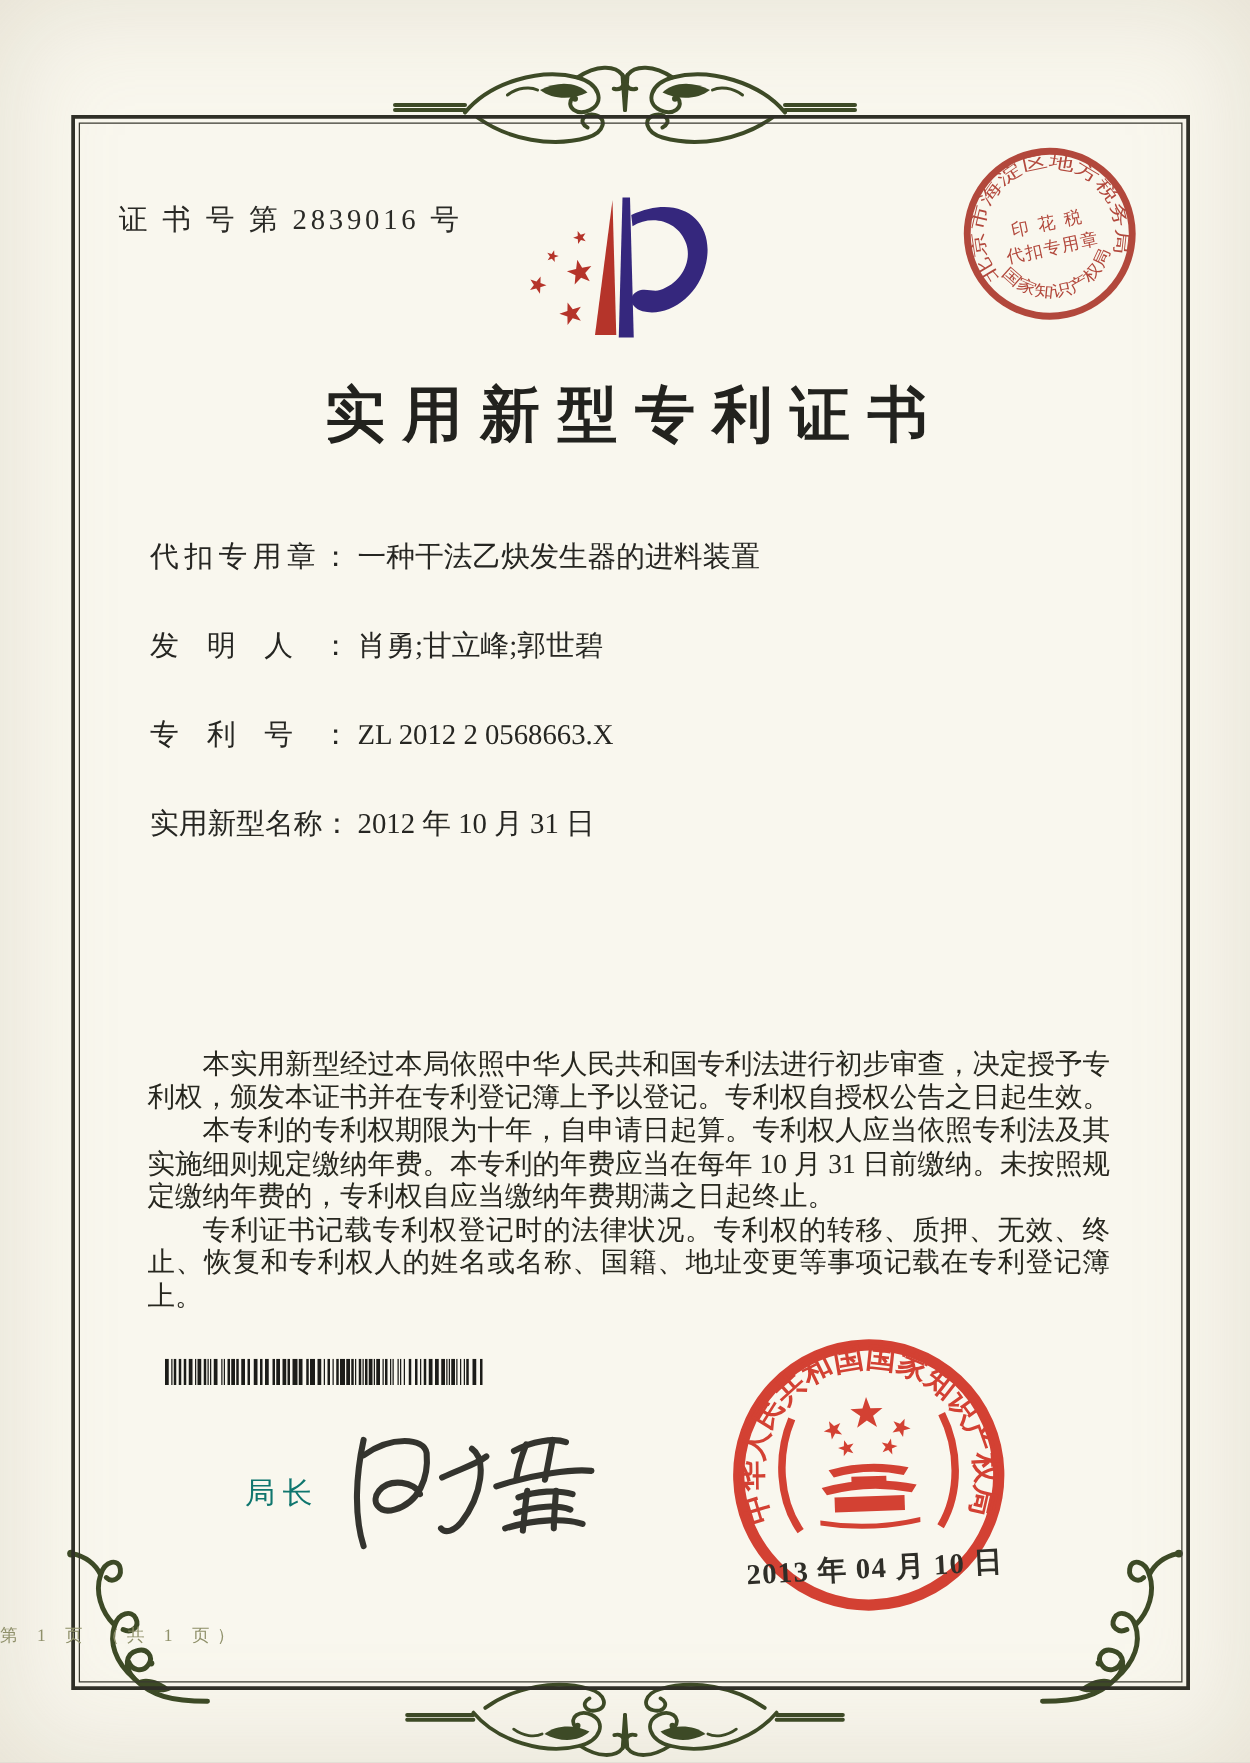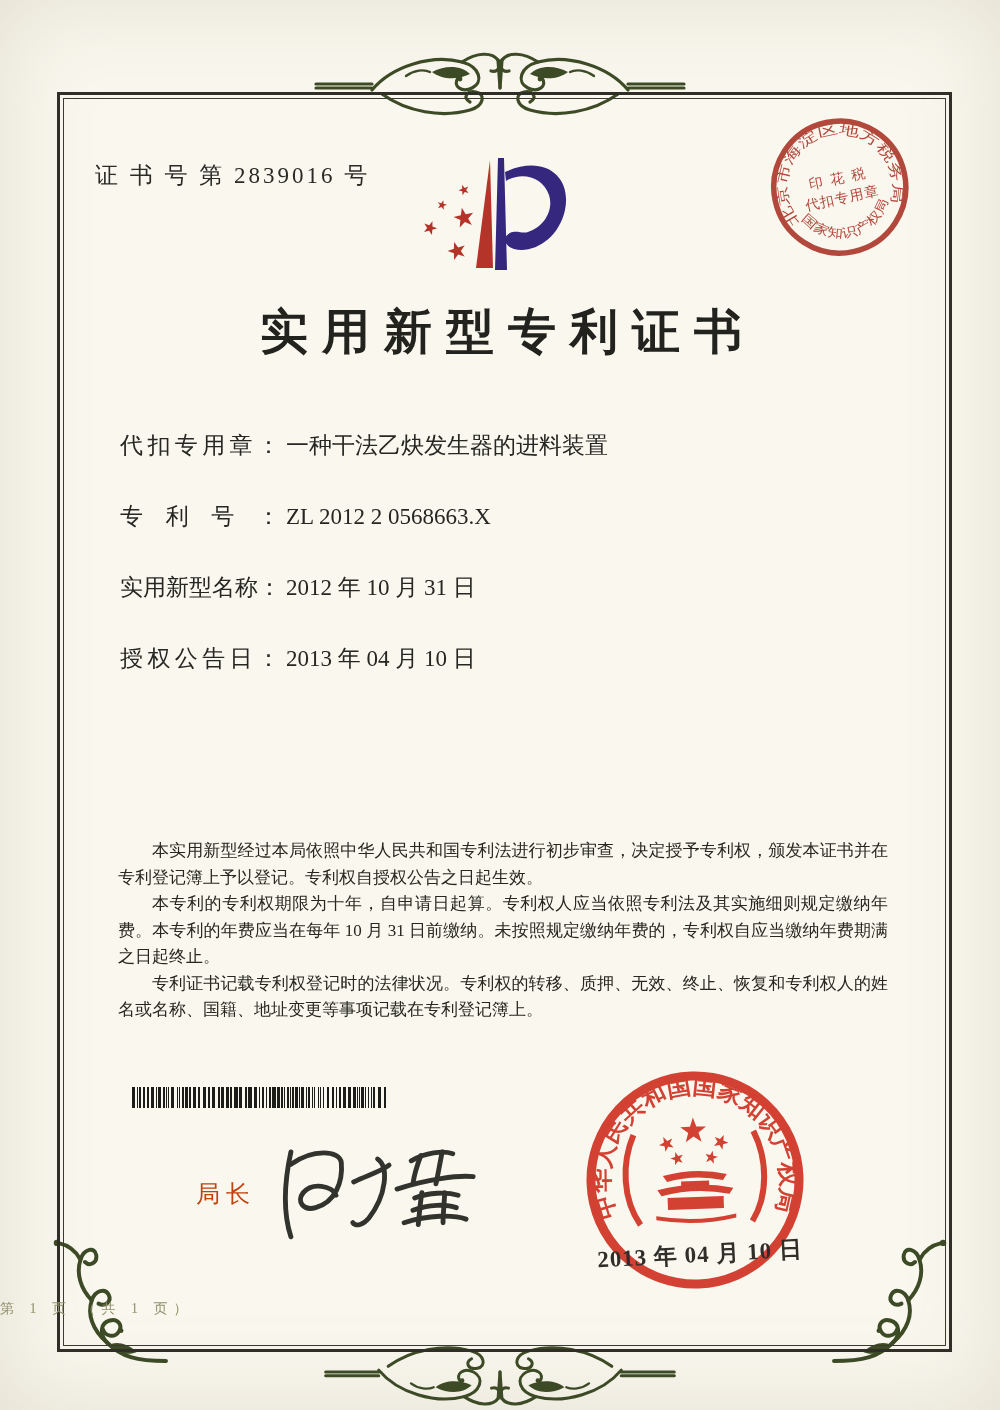--- a/index.html
+++ b/index.html
@@ -22,26 +22,26 @@
   
   .stamp{position:absolute;left:745px;top:93px;width:190px;height:190px;opacity:.85;mix-blend-mode:multiply;}
   
   .title{position:absolute;left:0;right:0;top:300px;text-align:center;font-size:48px;font-weight:bold;letter-spacing:14px;color:#22221e;padding-left:16px;}
   
   .fields{position:absolute;left:120px;top:410px;width:760px;}
   .field-row{height:71px;line-height:71px;font-size:23px;white-space:nowrap;}
   .field-label{display:inline-block;width:160px;text-align:justify;text-align-last:justify;vertical-align:top;}
   .field-value{padding-left:6px;margin-top:32px;}
   
-  .body-text{position:absolute;left:118px;top:838px;width:770px;font-size:17px;line-height:26.5px;text-align:justify;color:#27271f;}
+  .body-text{position:absolute;left:118px;top:838px;width:770px;font-size:22px;line-height:26.5px;text-align:justify;color:#27271f;}
   .body-text p{margin:0;text-indent:2em;}
   
   .barcode{position:absolute;left:132px;top:1087px;width:256px;height:21px;}
   
-  .signer-title{position:absolute;left:196px;top:1178px;font-size:24px;letter-spacing:6px;color:#c2410c;}
+  .signer-title{position:absolute;left:196px;top:1178px;font-size:24px;letter-spacing:6px;color:#0f766e;}
   .signature{position:absolute;left:258px;top:1136px;width:225px;height:115px;}
   
   .seal{position:absolute;left:575px;top:1055px;width:260px;height:260px;mix-blend-mode:multiply;}
   .seal-date{position:absolute;left:585px;top:1239px;width:230px;text-align:center;font-size:23px;letter-spacing:1px;color:#2f2e28;transform:rotate(-3deg);z-index:6;font-weight:bold;}
   
   .footer{position:absolute;left:0;right:0;top:1300px;text-align:left;font-size:14px;letter-spacing:6px;color:#8f906a;}
   svg text{font-family:"Liberation Serif","DejaVu Serif",serif;}
 </style>
 </head>
 <body>
@@ -126,27 +126,27 @@
     </g>
   </svg>
 
   <div class="title">实用新型专利证书</div>
 
   <div class="fields">
     <div class="field-row">
       <span class="field-label">代扣专用章：</span><span class="field-value">一种干法乙炔发生器的进料装置</span>
     </div>
     <div class="field-row">
+      <span class="field-label">发明人：</span><span class="field-value">肖勇;甘立峰;郭世碧</span>
+    </div>
+    <div class="field-row">
       <span class="field-label">专利号：</span><span class="field-value">ZL 2012 2 0568663.X</span>
     </div>
     <div class="field-row">
       <span class="field-label">实用新型名称：</span><span class="field-value">2012 年 10 月 31 日</span>
-    </div>
-    <div class="field-row">
-      <span class="field-label">授权公告日：</span><span class="field-value">2013 年 04 月 10 日</span>
     </div>
   </div>
 
   <div class="body-text">
     <p>本实用新型经过本局依照中华人民共和国专利法进行初步审查，决定授予专利权，颁发本证书并在专利登记簿上予以登记。专利权自授权公告之日起生效。</p>
     <p>本专利的专利权期限为十年，自申请日起算。专利权人应当依照专利法及其实施细则规定缴纳年费。本专利的年费应当在每年 10 月 31 日前缴纳。未按照规定缴纳年费的，专利权自应当缴纳年费期满之日起终止。</p>
     <p>专利证书记载专利权登记时的法律状况。专利权的转移、质押、无效、终止、恢复和专利权人的姓名或名称、国籍、地址变更等事项记载在专利登记簿上。</p>
   </div>
 
   <svg class="barcode" viewBox="0 0 256 21" preserveAspectRatio="none">

